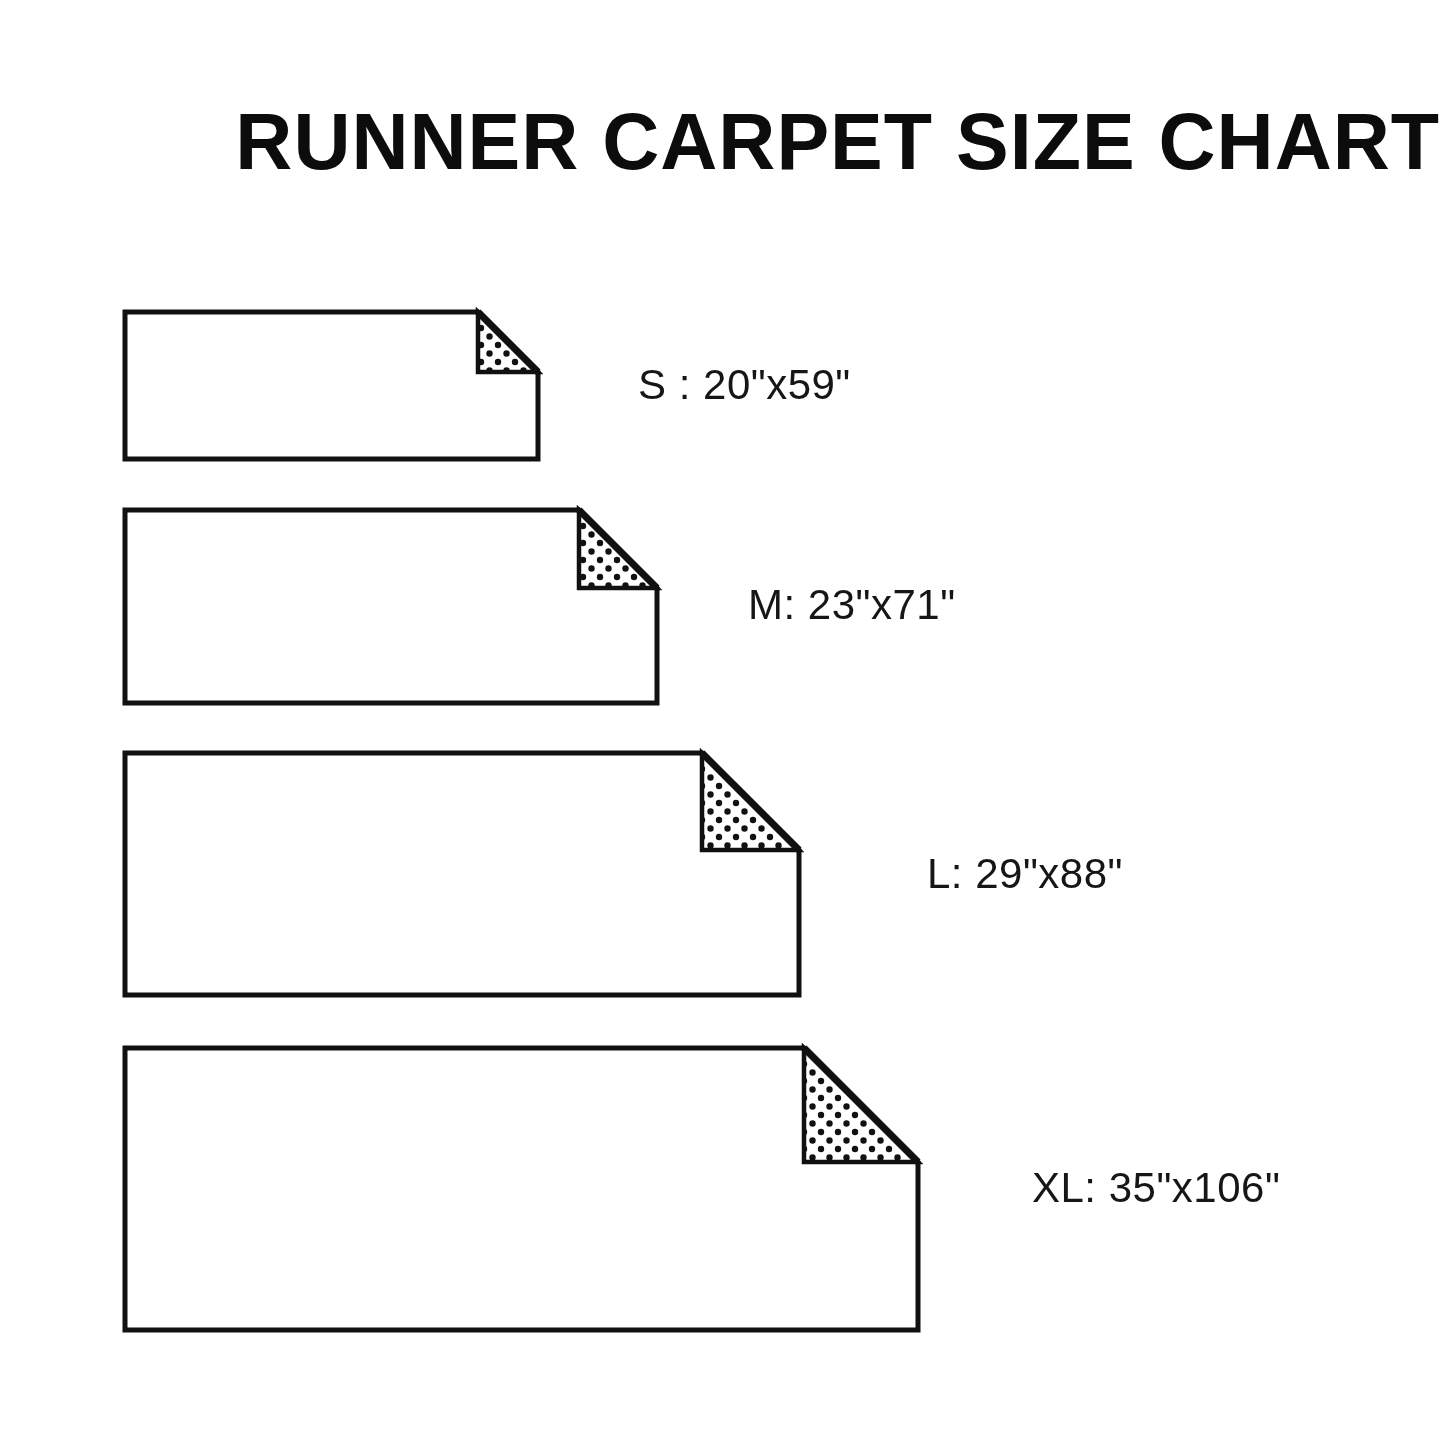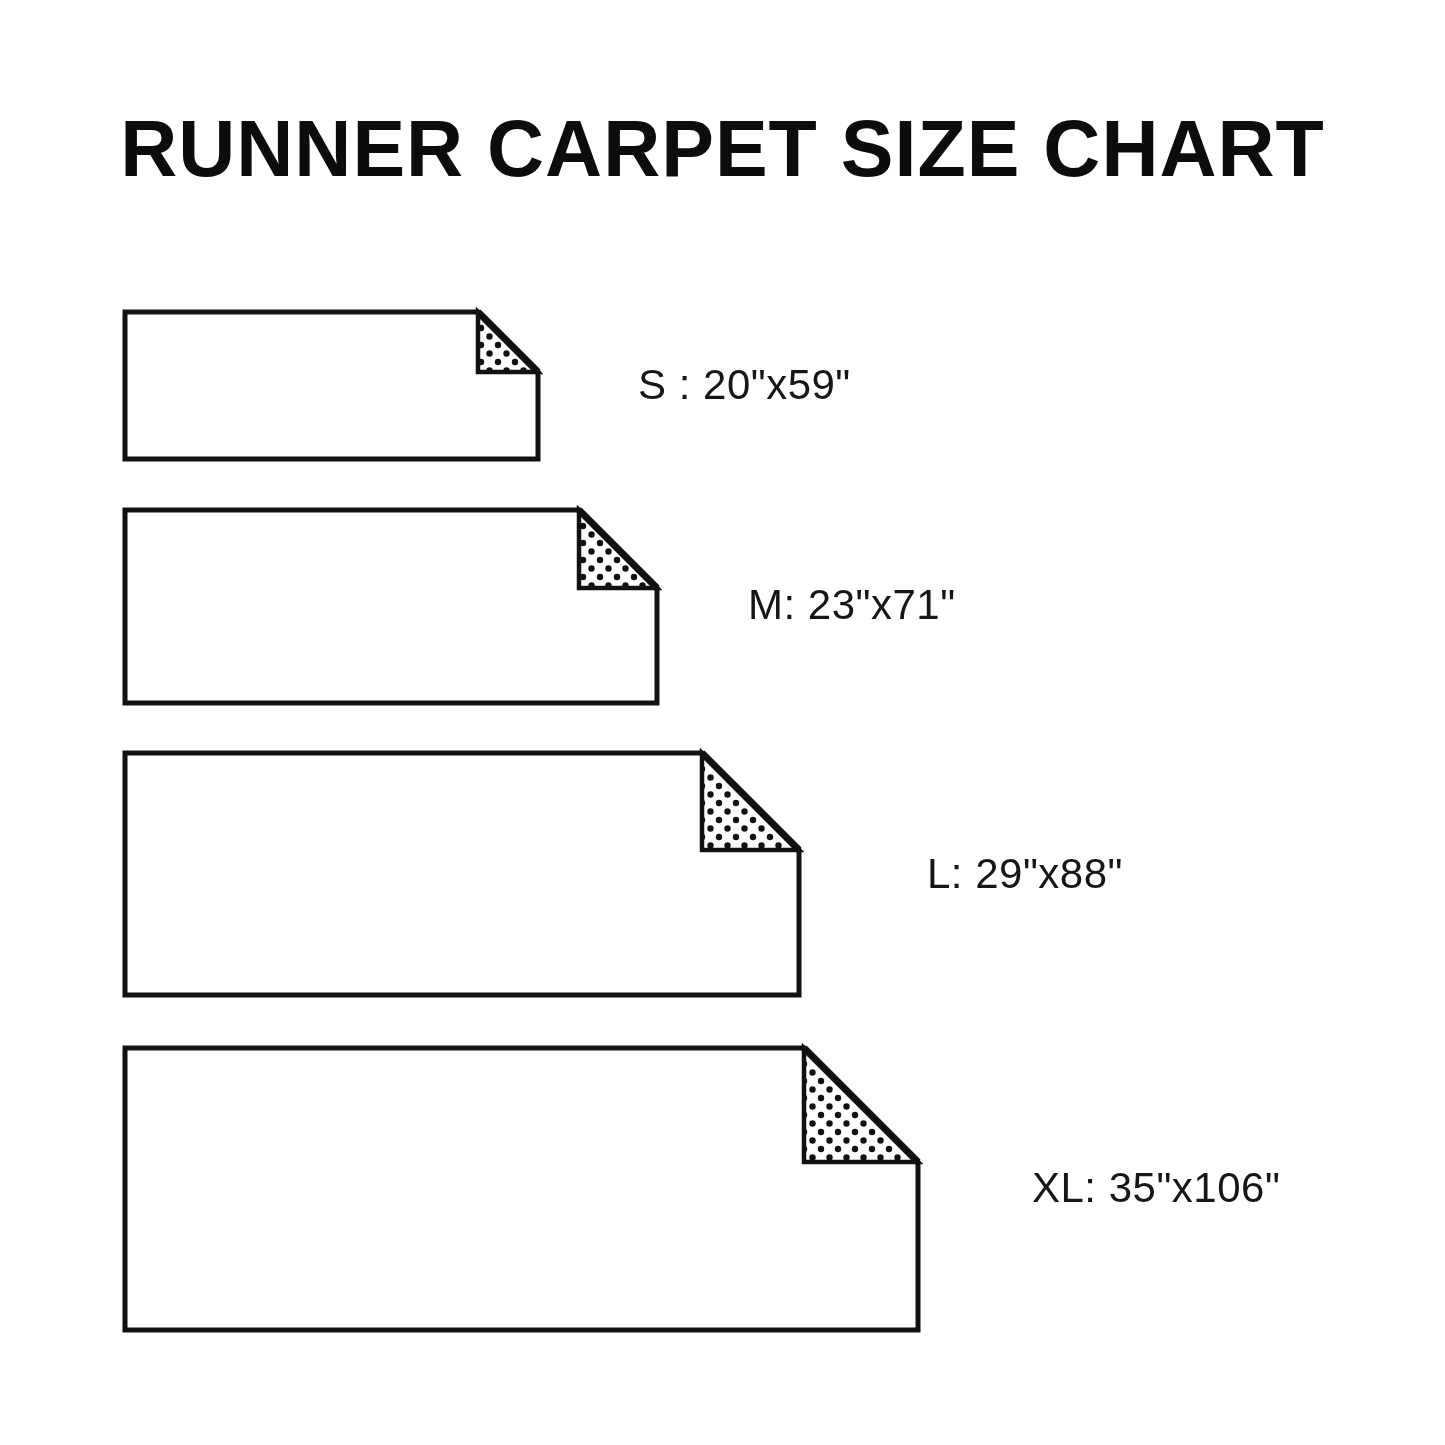--- a/index.html
+++ b/index.html
@@ -6,22 +6,22 @@
   .canvas{
     position:relative;
     width:1445px;height:1445px;
     background:#ffffff;
     overflow:hidden;
     font-family:"Liberation Sans", sans-serif;
   }
   .page-title{
     position:absolute;
     left:0;right:0;top:97px;
-    margin:12px;
-    text-align:center;
+    margin:5px;
+    text-align:right;
     font-size:79px;
     line-height:1;
     font-weight:800;
     letter-spacing:1px;
     color:#0c0c0c;
     white-space:nowrap;
   }
   .carpet{position:absolute;display:block;}
   .size-label{
     position:absolute;

